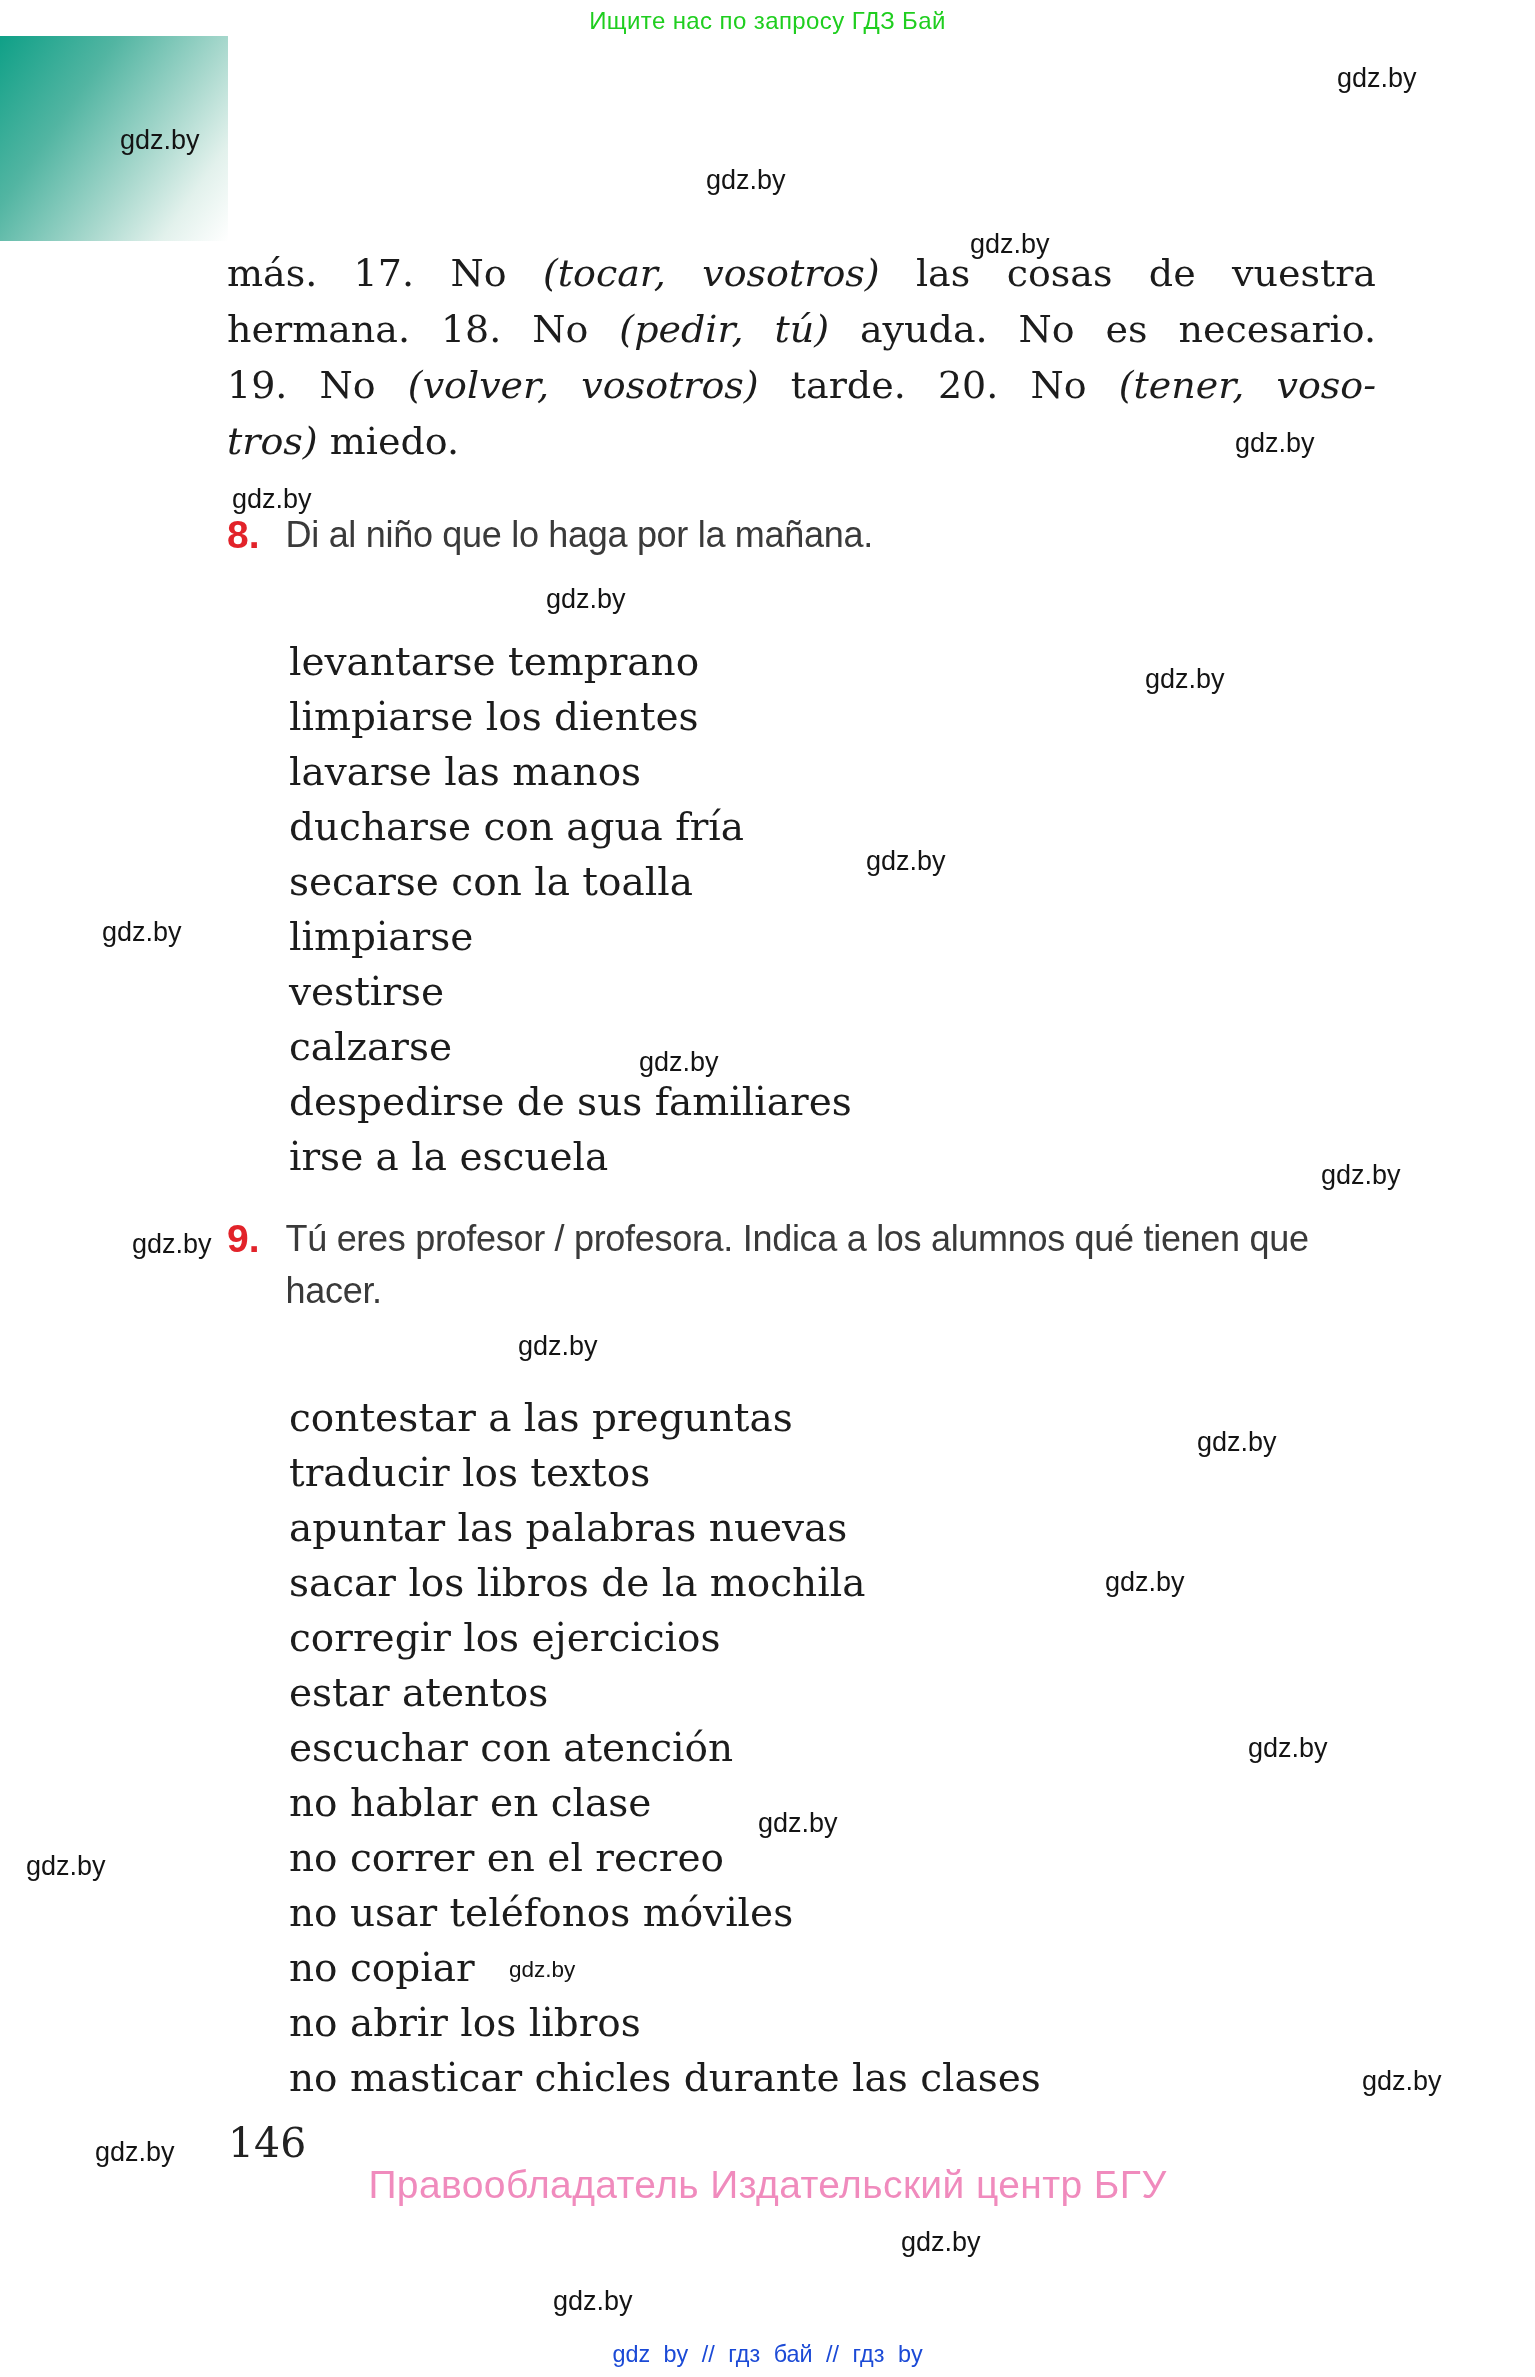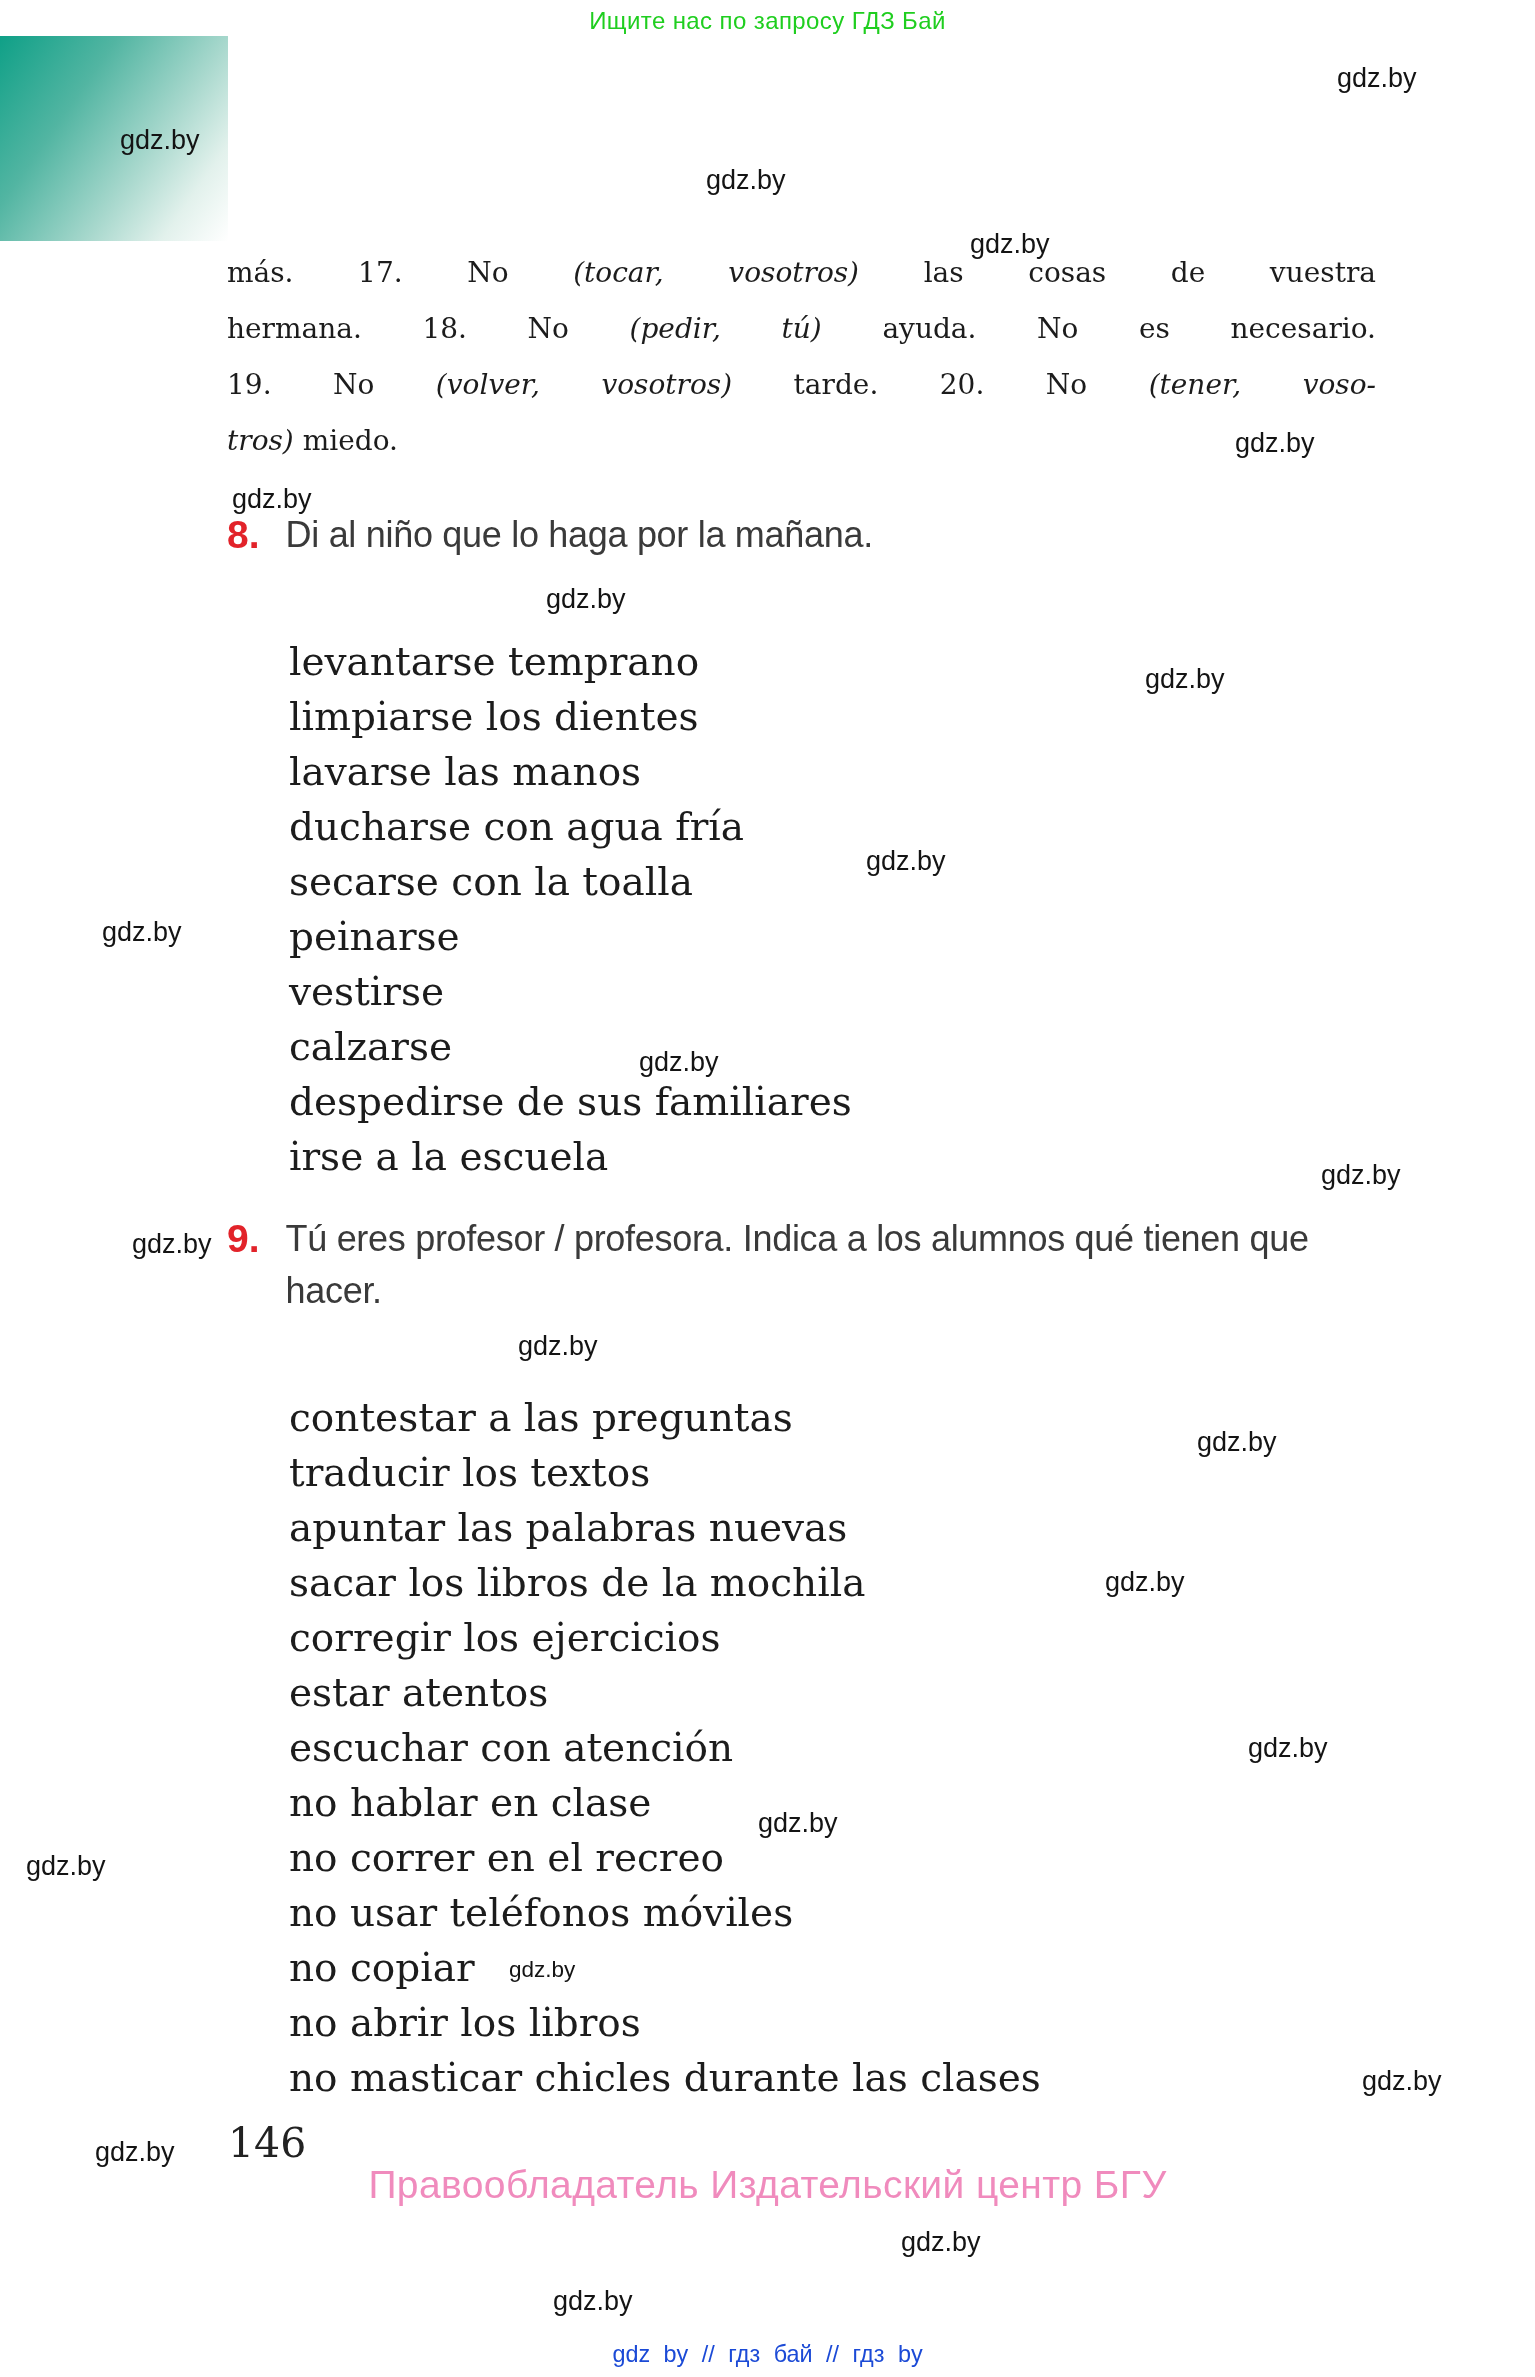--- a/index.html
+++ b/index.html
@@ -17,21 +17,21 @@
   
   .green-rect {
     position:absolute; left:0; top:36px; width:228px; height:205px;
     background:linear-gradient(125deg, #0fa087 0%, #52b5a2 32%, #a8d8cd 62%, #e2f1ec 82%, #ffffff 100%);
   }
 
   
   .paragraph {
     position:absolute; left:227px; top:245px; width:1149px;
     font-family:"DejaVu Serif","Liberation Serif",serif;
-    font-size:28px; line-height:56px; color:#1c1c1c;
+    font-size:38px; line-height:56px; color:#1c1c1c;
   }
   .par-line { text-align:justify; }
   .par-line.justify { text-align-last:justify; }
   .par-line .it { font-style:italic; }
 
   .ex { position:absolute; display:flex; align-items:flex-start; gap:26px; }
   .ex8 { left:227px; top:509px; }
   .ex9 { left:227px; top:1213px; }
   .ex-num {
     font-size:39px; font-weight:bold; color:#e2232a; line-height:52px;
@@ -94,21 +94,21 @@
       <span class="t-line">Di al niño que lo haga por la mañana.</span>
     </span>
   </div>
 
   <div class="list list1">
       <div class="list-item">levantarse temprano</div>
       <div class="list-item">limpiarse los dientes</div>
       <div class="list-item">lavarse las manos</div>
       <div class="list-item">ducharse con agua fría</div>
       <div class="list-item">secarse con la toalla</div>
-      <div class="list-item">peinarse</div>
+      <div class="list-item">limpiarse</div>
       <div class="list-item">vestirse</div>
       <div class="list-item">calzarse</div>
       <div class="list-item">despedirse de sus familiares</div>
       <div class="list-item">irse a la escuela</div>
     </div>
 
   <div class="ex ex9">
     <span class="ex-num">9.</span>
     <span class="ex-title">
       <div class="t-line">Tú eres profesor / profesora. Indica a los alumnos qué tienen que</div>

